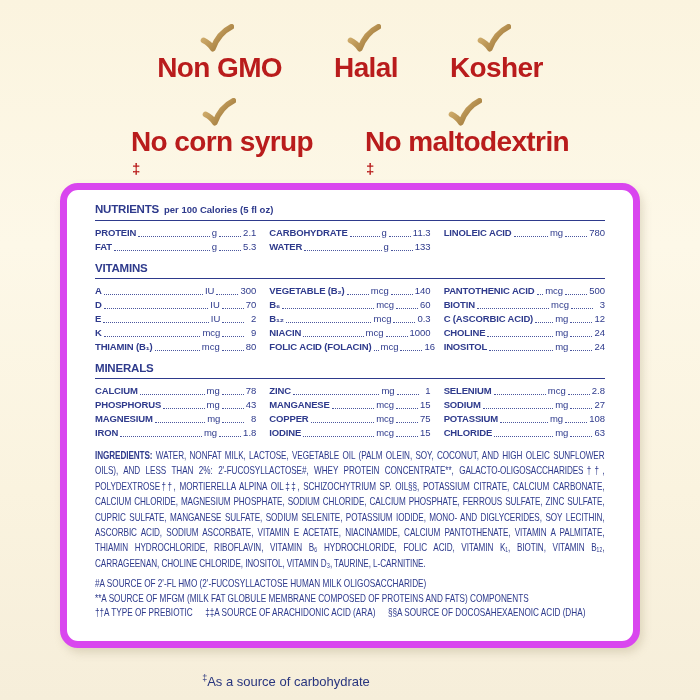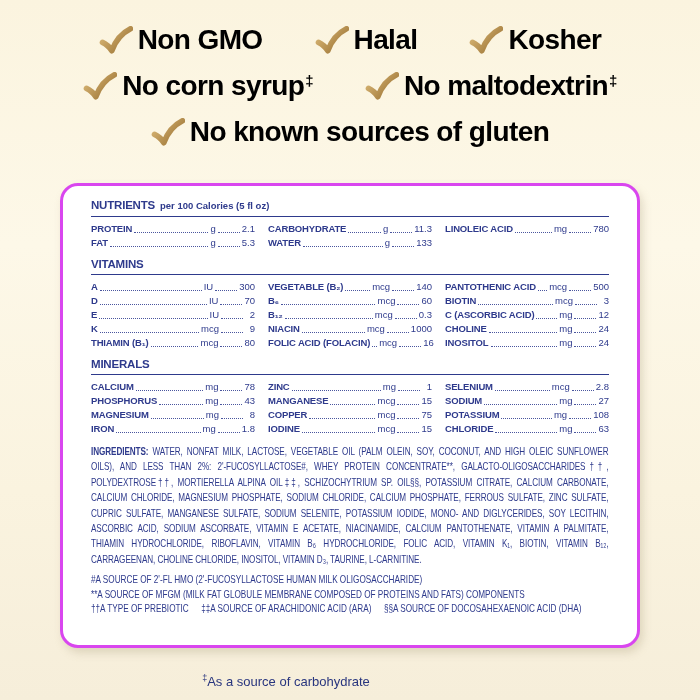--- a/index.html
+++ b/index.html
@@ -5,27 +5,27 @@
   html,body{margin:0;padding:0;}
   body{
     width:700px;height:700px;position:relative;overflow:hidden;
     font-family:"Liberation Sans","DejaVu Sans",sans-serif;
     background:linear-gradient(180deg,#FBF4DF 0%,#FDF8E8 35%,#FAF3DF 70%,#F6EEDA 100%);
     color:#2E3A8C;
   }
   
   .claims{position:absolute;top:24px;left:0;width:700px;display:flex;flex-direction:column;align-items:center;gap:14px;}
   .claim-row{display:flex;justify-content:center;align-items:center;gap:52px;}
-  .claim{display:flex;align-items:center;color:#000000;font-weight:bold;font-size:28px;letter-spacing:-0.6px;white-space:nowrap;}
+  .claim{display:flex;align-items:center;color:#b91c1c;font-weight:bold;font-size:28px;letter-spacing:-0.6px;white-space:nowrap;flex-direction:column;}
   .claim .check{width:34px;height:28px;margin-right:5px;flex:0 0 auto;}
   .claim sup{font-size:15px;font-weight:bold;line-height:1;align-self:flex-start;margin-top:3px;margin-left:1px;}
   
   .card{
     position:absolute;left:60px;top:183px;width:580px;height:465px;box-sizing:border-box;
-    background:#FFFFFF;border:3px solid #d946ef;border-radius:18px;
+    background:#FFFFFF;border:7px solid #d946ef;border-radius:18px;
     padding:12px 28px 8px;box-shadow:3px 5px 9px rgba(164,151,118,0.30);
     overflow:hidden;
   }
   .sec-head{display:flex;align-items:baseline;gap:5px;line-height:14px;}
   .sec-title{font-size:11.5px;font-weight:bold;letter-spacing:-0.2px;}
   .sec-sub{font-size:9.5px;font-weight:bold;}
   .rule{border-top:1.5px solid #2E3A8C;margin:3px 0 5px;}
   .cols{display:flex;gap:13px;margin-bottom:7px;}
   .tcol{flex:1 1 0;min-width:0;}
   .trow{display:flex;align-items:baseline;font-size:9.5px;line-height:14px;white-space:nowrap;}

